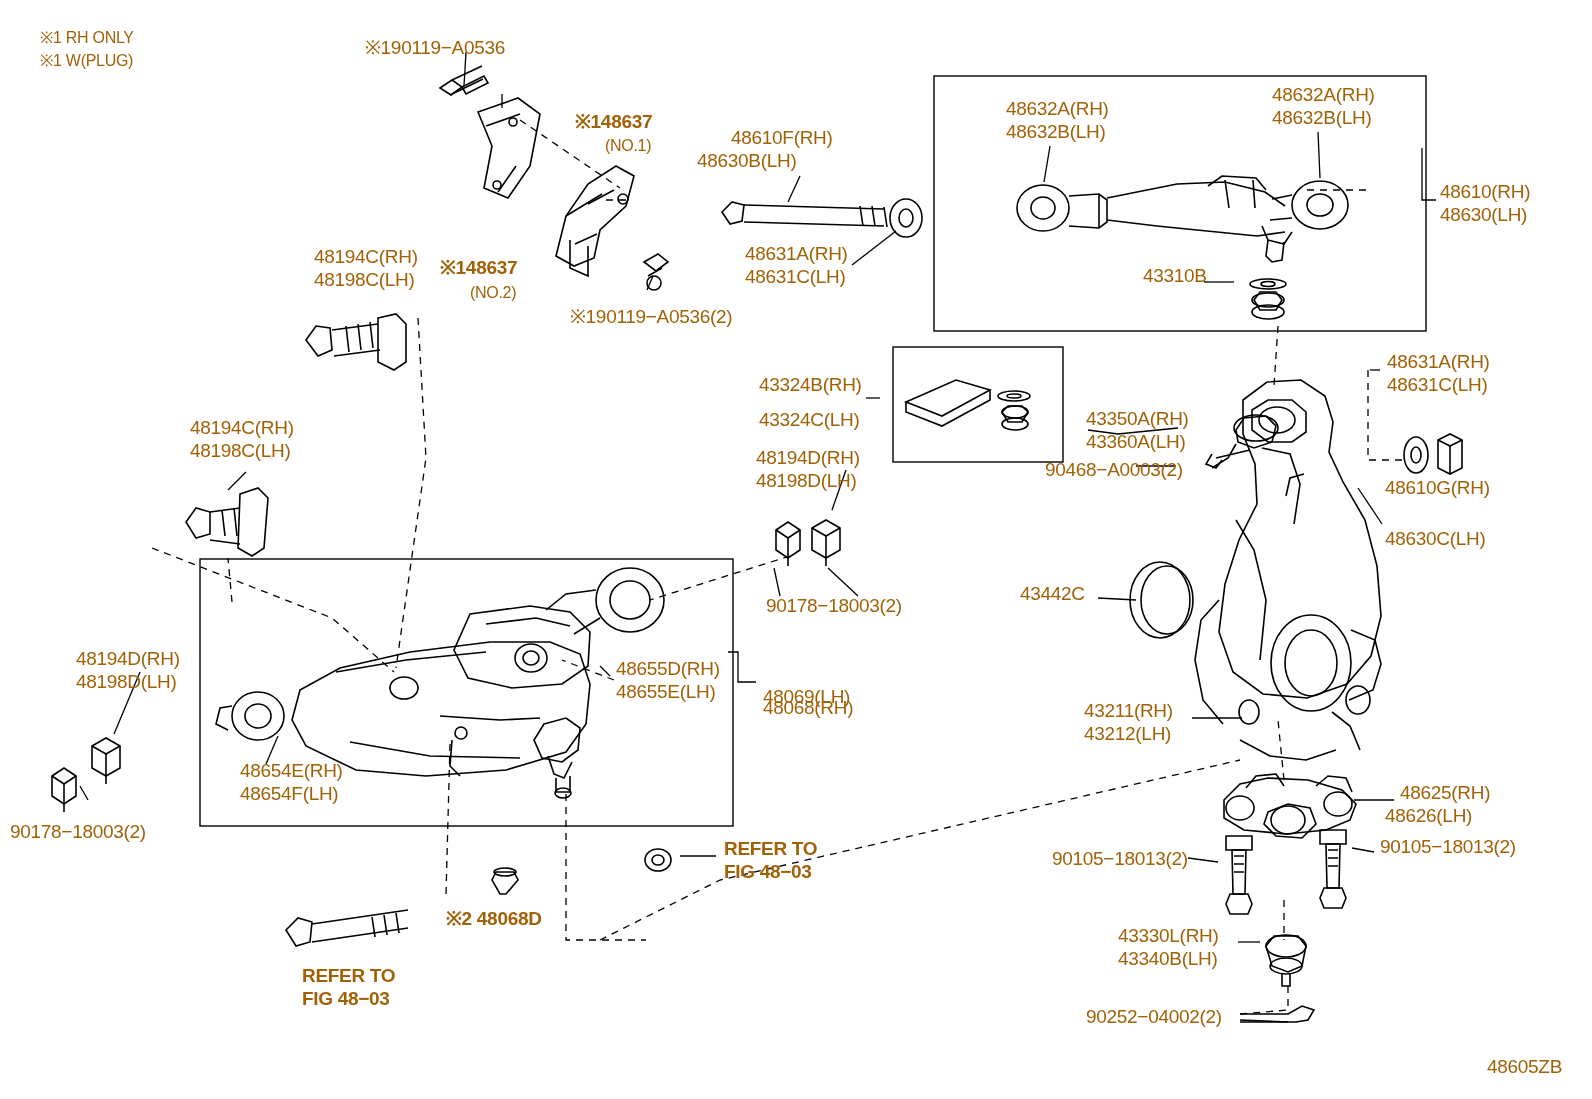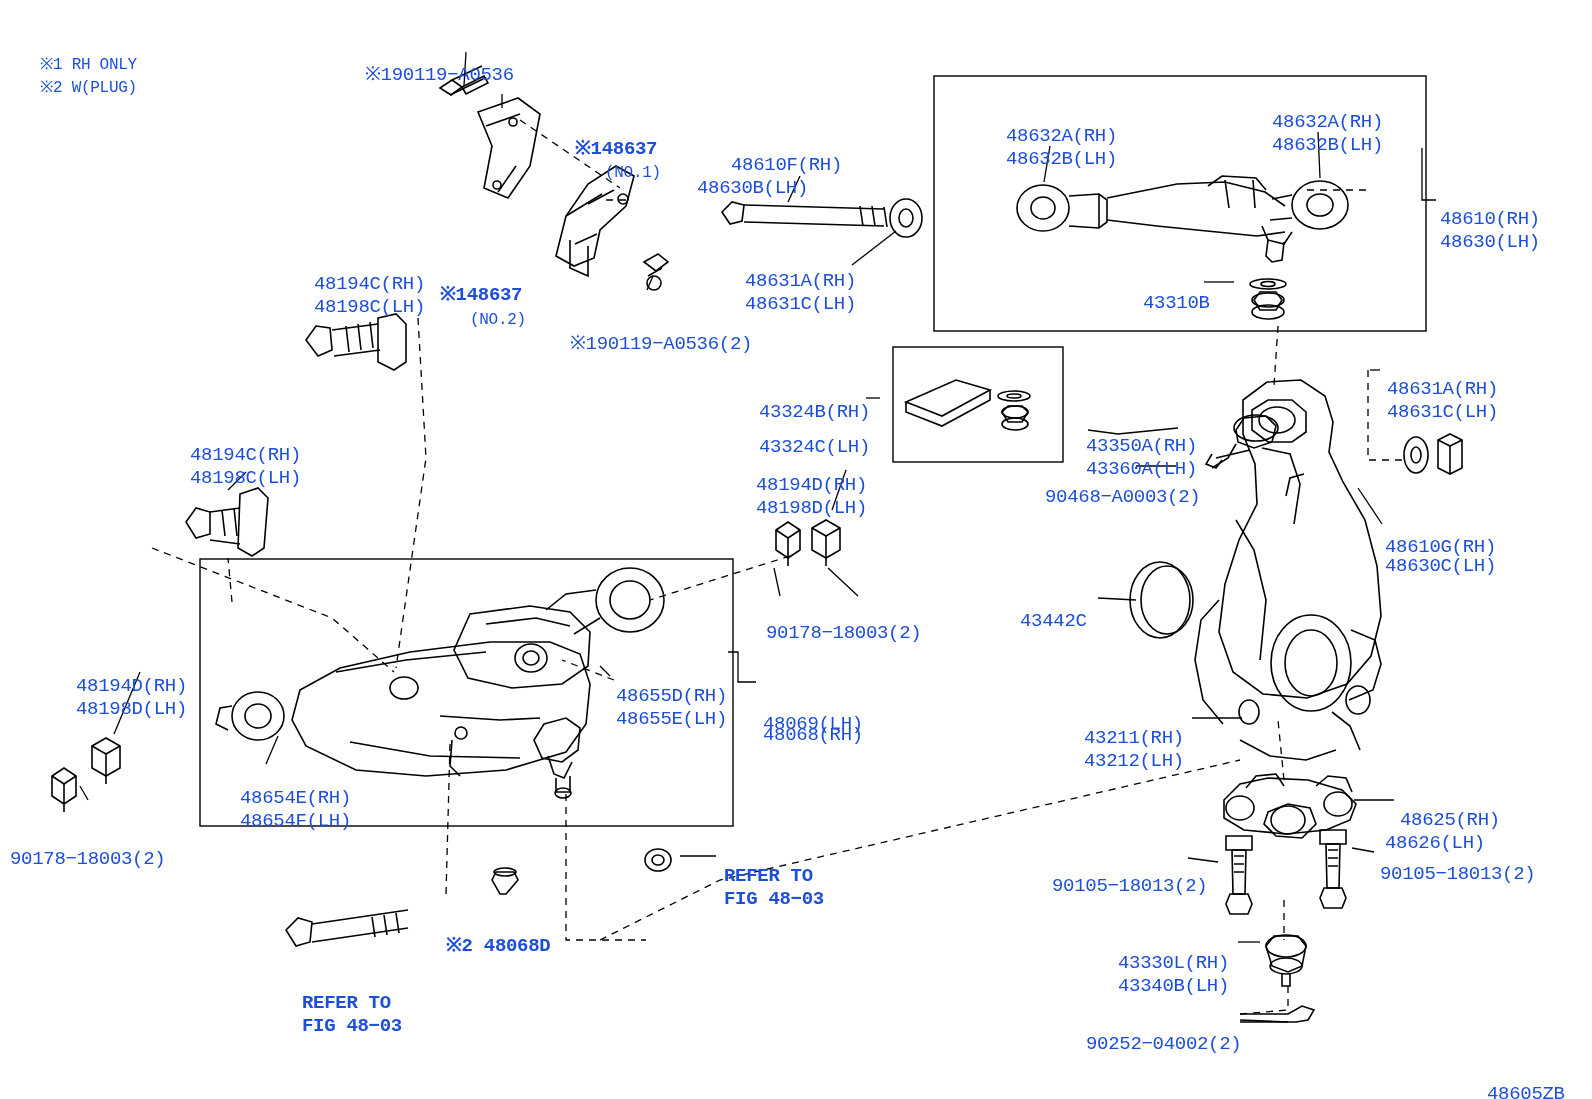--- a/index.html
+++ b/index.html
@@ -11,27 +11,26 @@
     position: relative;
     width: 1592px;
     height: 1099px;
     background: #ffffff;
     font-family: "DejaVu Sans Mono", monospace;
     color: #000000;
     overflow: hidden;
   }
   .lbl {
     position: absolute;
-    font-family: Liberation Mono, monospace;
+    font-family: Liberation Sans, sans-serif;
     font-size: 19px;
     line-height: 23px;
     white-space: pre;
-    color: #1d4ed8;
+    color: #a16207;
     letter-spacing: -0.3px;
-    margin-top: 28px;
   }
   .lbl.small {
     font-size: 16px;
     line-height: 19px;
   }
   .lbl.bold {
     font-weight: bold;
   }
   svg.art {
     position: absolute;
@@ -332,21 +331,21 @@
         <path d="M1374 852 l-22 -4"></path>
         <path d="M1238 942 l22 0"></path>
         <path d="M716 856 l-36 0"></path>
         <path d="M780 596 l-6 -28"></path>
       </g>
 
     </g>
   </svg>
 
   <div class="lbl small" style="left:40px; top:28px;">※1 RH ONLY</div>
-  <div class="lbl small" style="left:40px; top:51px;">※2 W(PLUG)</div>
+  <div class="lbl small" style="left:40px; top:51px;">※1 W(PLUG)</div>
 
   <div class="lbl" style="left:365px; top:36px;">※190119−A0536</div>
   <div class="lbl bold" style="left:575px; top:110px;">※148637</div>
   <div class="lbl small" style="left:605px; top:136px;">(NO.1)</div>
 
   <div class="lbl" style="left:731px; top:126px;">48610F(RH)</div>
   <div class="lbl" style="left:697px; top:149px;">48630B(LH)</div>
 
   <div class="lbl" style="left:1006px; top:97px;">48632A(RH)</div>
   <div class="lbl" style="left:1006px; top:120px;">48632B(LH)</div>
@@ -373,21 +372,21 @@
   <div class="lbl" style="left:1387px; top:350px;">48631A(RH)</div>
   <div class="lbl" style="left:1387px; top:373px;">48631C(LH)</div>
 
   <div class="lbl" style="left:759px; top:373px;">43324B(RH)</div>
   <div class="lbl" style="left:759px; top:408px;">43324C(LH)</div>
 
   <div class="lbl" style="left:1086px; top:407px;">43350A(RH)</div>
   <div class="lbl" style="left:1086px; top:430px;">43360A(LH)</div>
   <div class="lbl" style="left:1045px; top:458px;">90468−A0003(2)</div>
 
-  <div class="lbl" style="left:1385px; top:508px;">48610G(RH)</div>
+  <div class="lbl" style="left:1385px; top:476px;">48610G(RH)</div>
   <div class="lbl" style="left:1385px; top:527px;">48630C(LH)</div>
 
   <div class="lbl" style="left:756px; top:446px;">48194D(RH)</div>
   <div class="lbl" style="left:756px; top:469px;">48198D(LH)</div>
 
   <div class="lbl" style="left:766px; top:594px;">90178−18003(2)</div>
 
   <div class="lbl" style="left:190px; top:416px;">48194C(RH)</div>
   <div class="lbl" style="left:190px; top:439px;">48198C(LH)</div>
 

